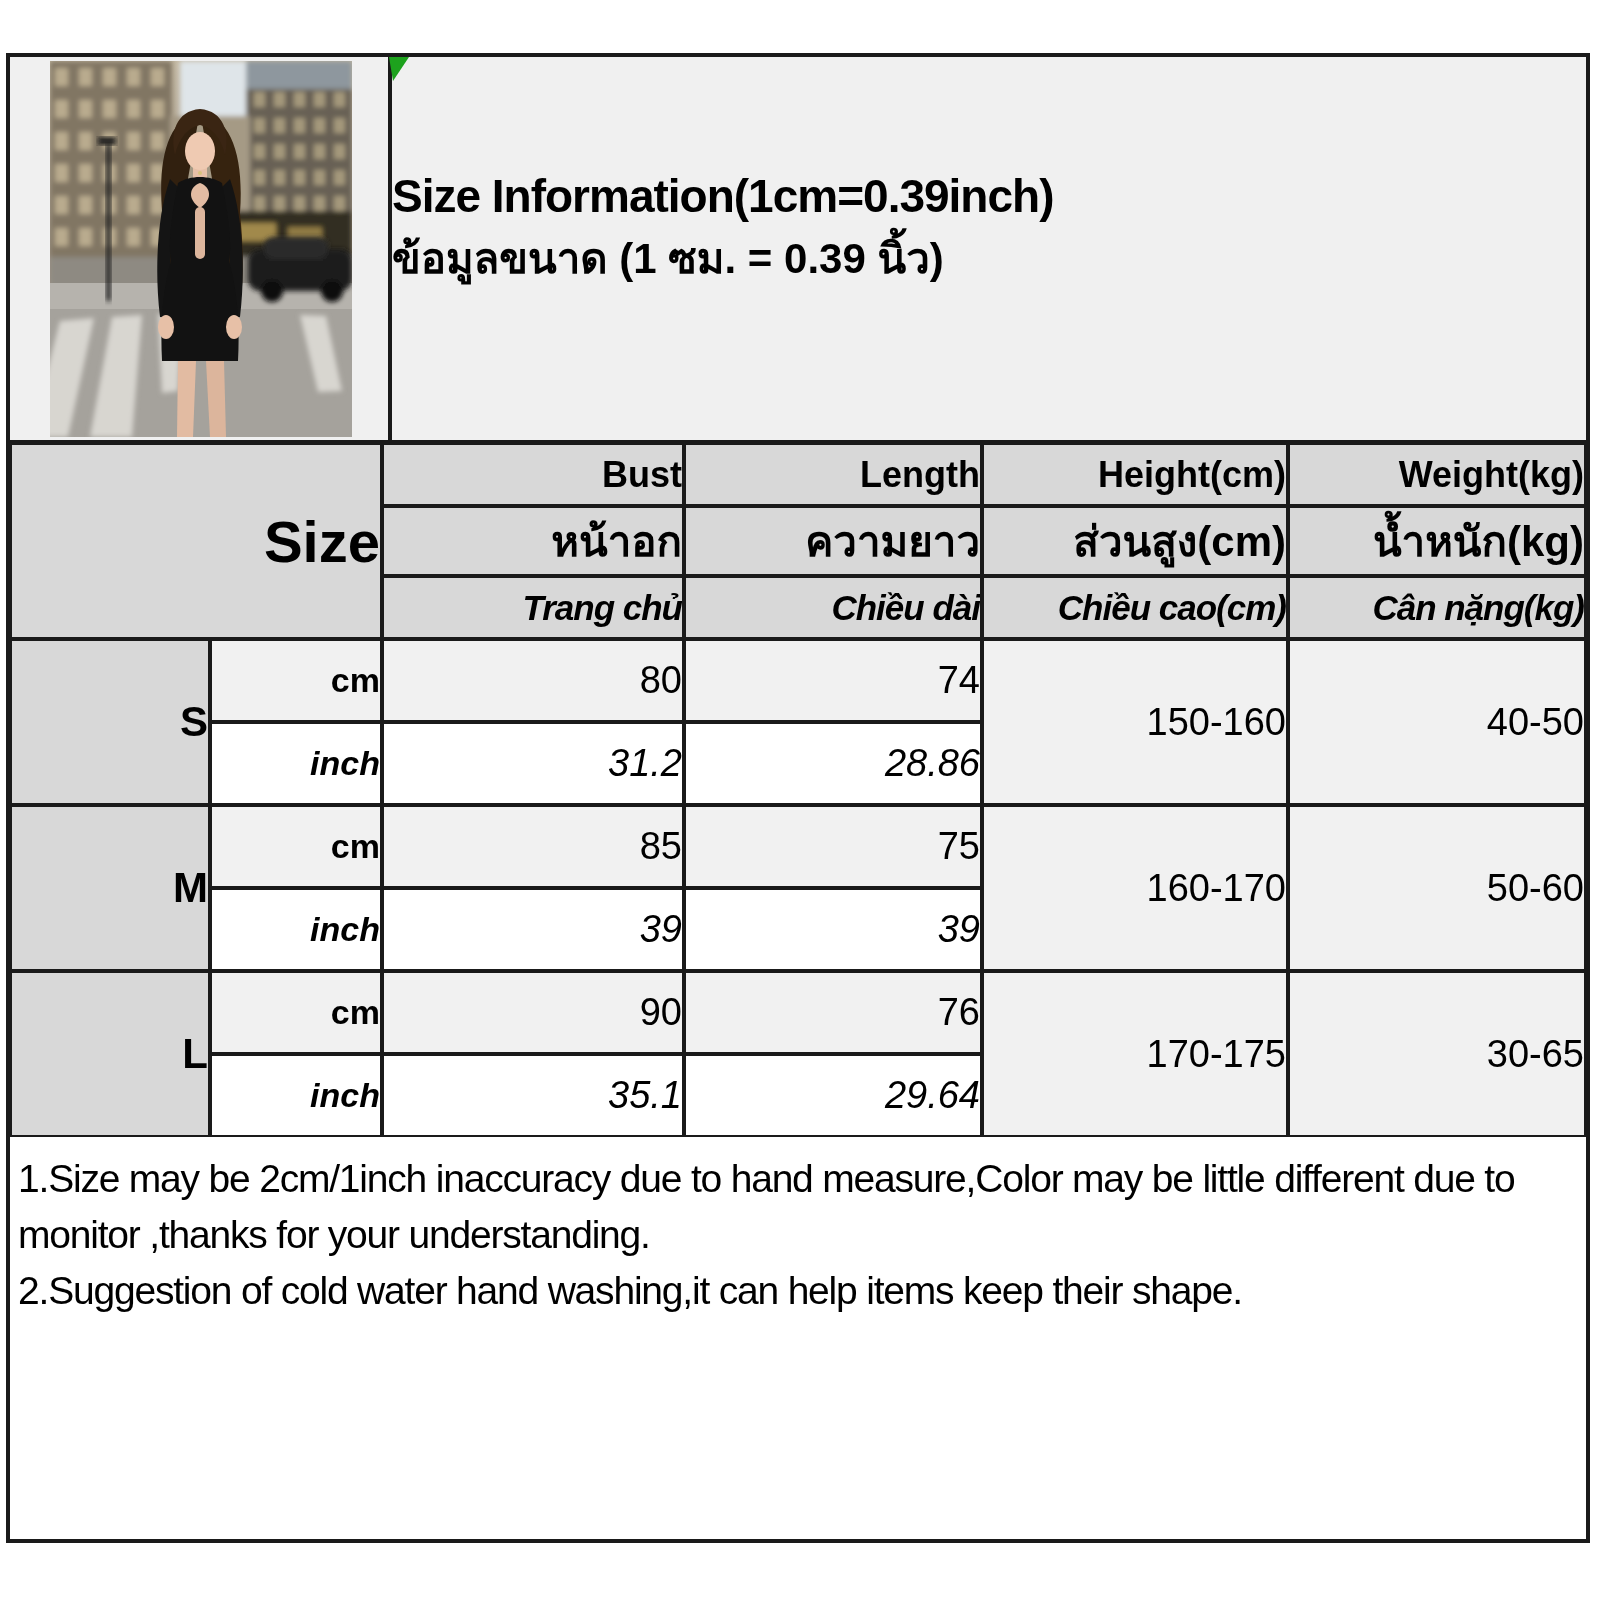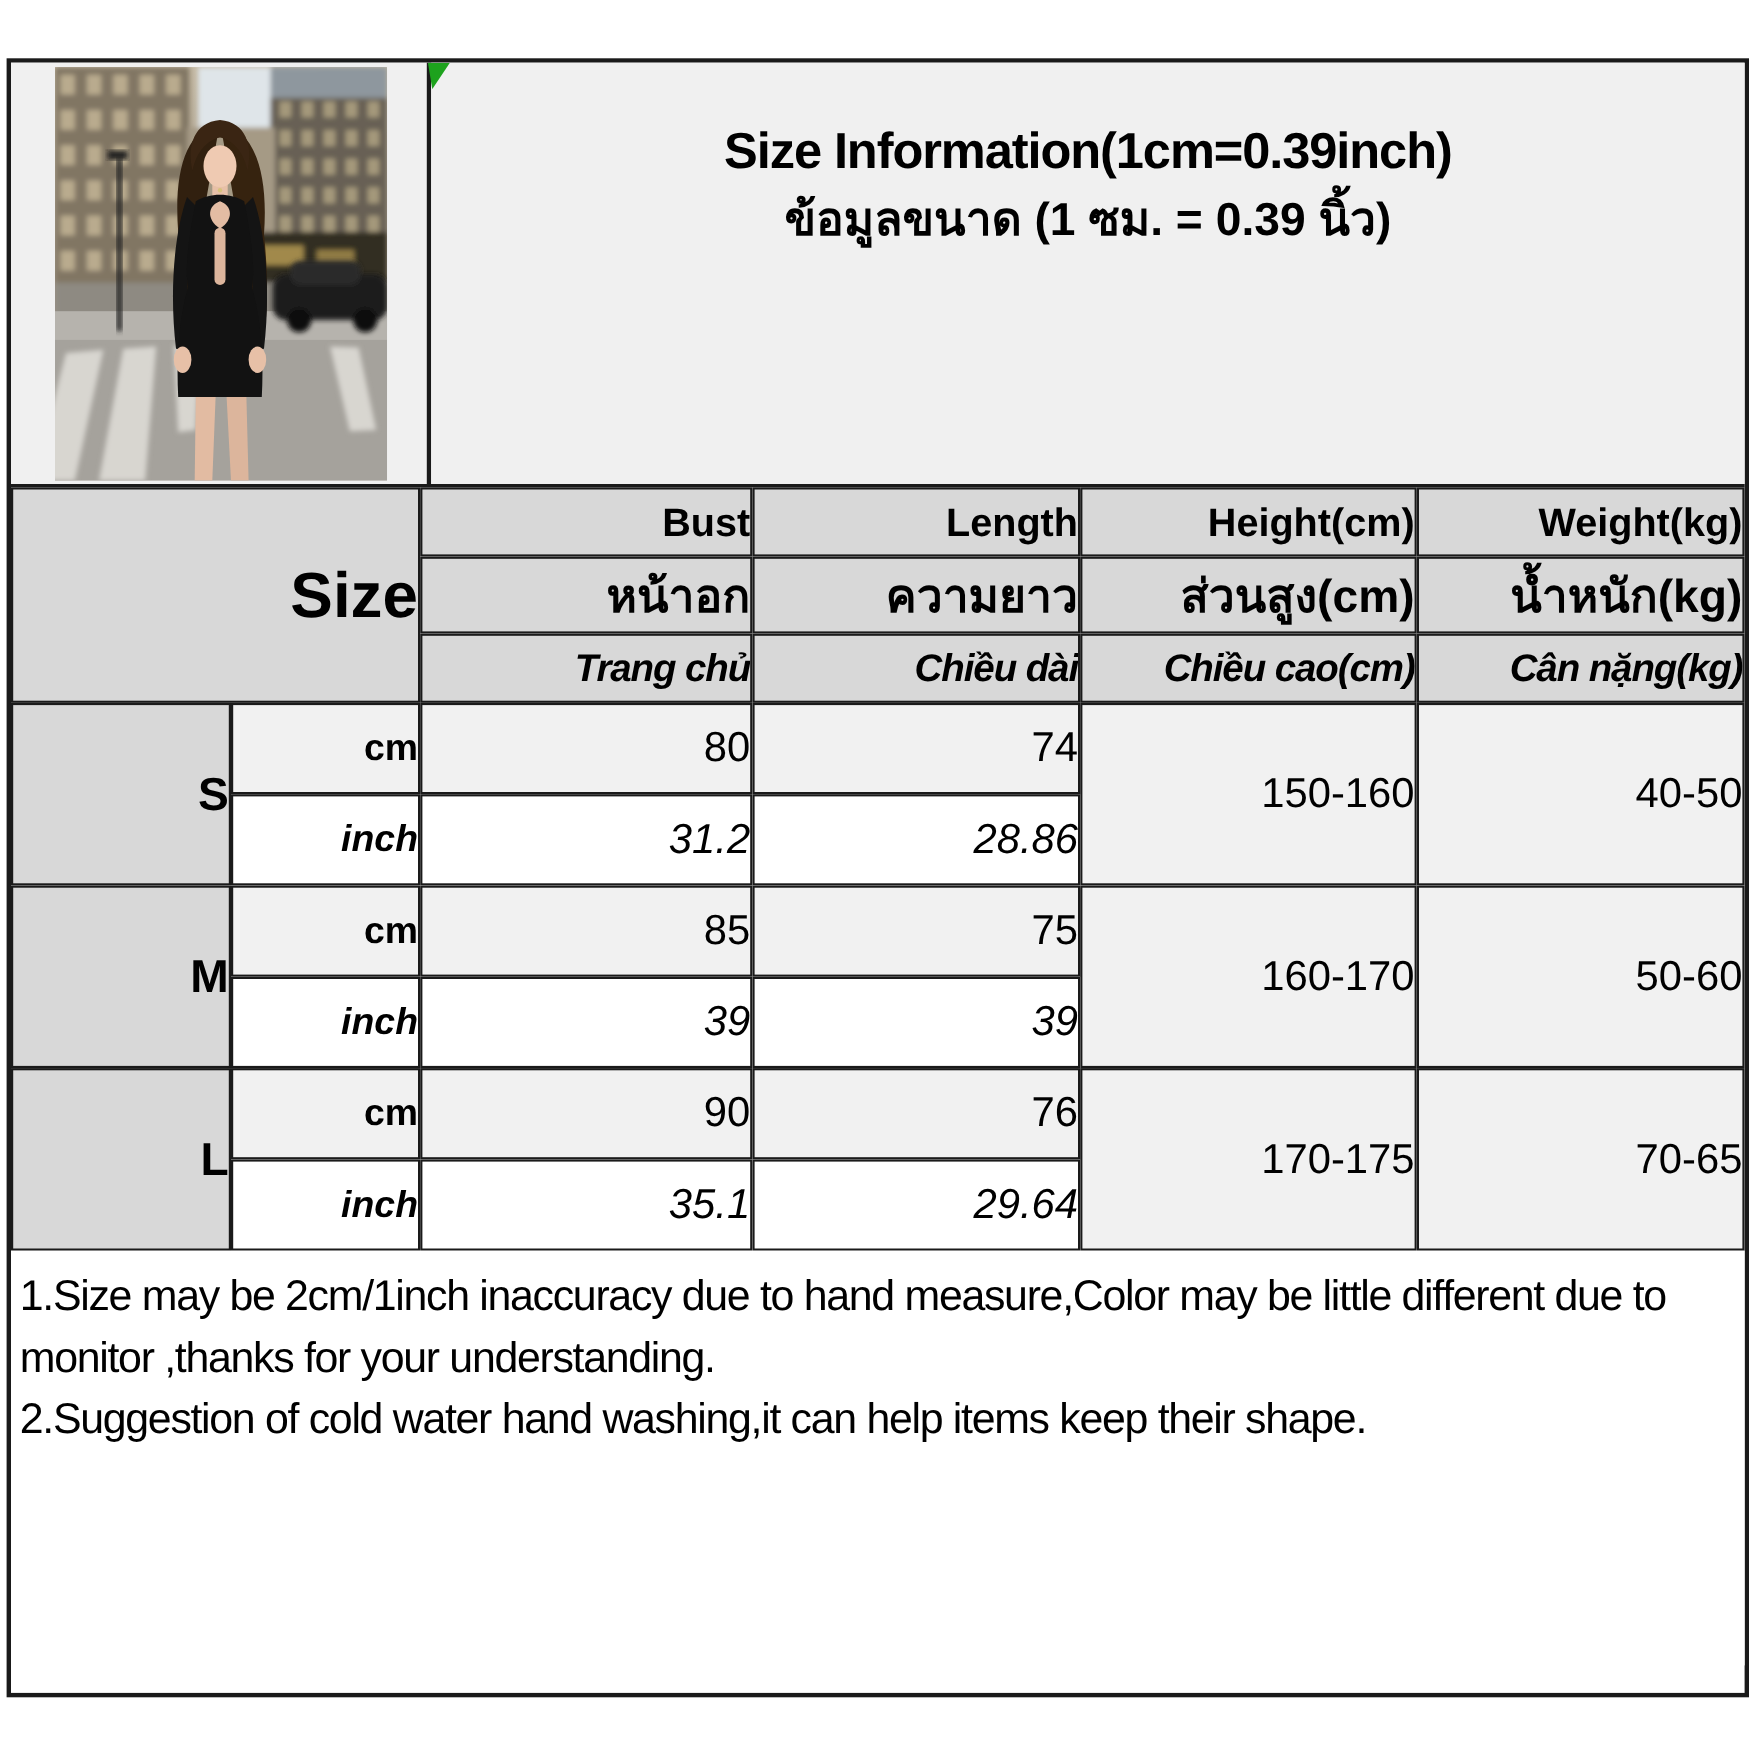--- a/index.html
+++ b/index.html
@@ -8,21 +8,21 @@
   .page { position:relative; width:1600px; height:1600px; background:#ffffff; overflow:hidden; }
 
   .chart-box { position:absolute; left:6px; top:53px; width:1584px; height:1490px;
     border:4px solid #1a1a1a; background:#ffffff; }
 
   
   .top-row { display:flex; height:386px; border-bottom:3px solid #1a1a1a; }
   .photo-cell { width:382px; border-right:4px solid #1a1a1a; background:#f0f0f0; position:relative; }
   .photo-frame { position:absolute; left:40px; top:4px; width:302px; height:376px; overflow:hidden; }
   .photo-frame svg { display:block; }
-  .title-cell { flex:1; background:#f0f0f0; position:relative; text-align:center; padding-top:49px; }
+  .title-cell { flex:1; background:#f0f0f0; position:relative; padding-top:108px; }
   .green-flag { position:absolute; left:-3px; top:0; width:20px; height:24px; }
   .title-en { font-size:46px; font-weight:700; line-height:62px; letter-spacing:-1px; }
   .title-th { font-size:42px; font-weight:700; line-height:64px; }
   .title-vi { font-size:44px; font-weight:700; line-height:66px; letter-spacing:-1px; }
 
   
   table.size-table { width:1576px; table-layout:fixed; border-collapse:separate; border-spacing:0; }
   table.size-table td { border:2px solid #1a1a1a; text-align:right; vertical-align:middle;
     overflow:hidden; white-space:nowrap; }
   .hrow td { height:63px; }
@@ -203,21 +203,21 @@
           <td class="wh num">39</td>
           <td class="wh num">39</td>
         </tr>
 
         <tr class="drow">
           <td class="hdr sz" rowspan="2">L</td>
           <td class="lt unit">cm</td>
           <td class="lt num">90</td>
           <td class="lt num">76</td>
           <td class="lt num" rowspan="2">170-175</td>
-          <td class="lt num" rowspan="2">70-65</td>
+          <td class="lt num" rowspan="2">30-65</td>
         </tr>
         <tr class="drow">
           <td class="wh unit">inch</td>
           <td class="wh num">35.1</td>
           <td class="wh num">29.64</td>
         </tr>
       </tbody>
     </table>
 
     <div class="attention">

